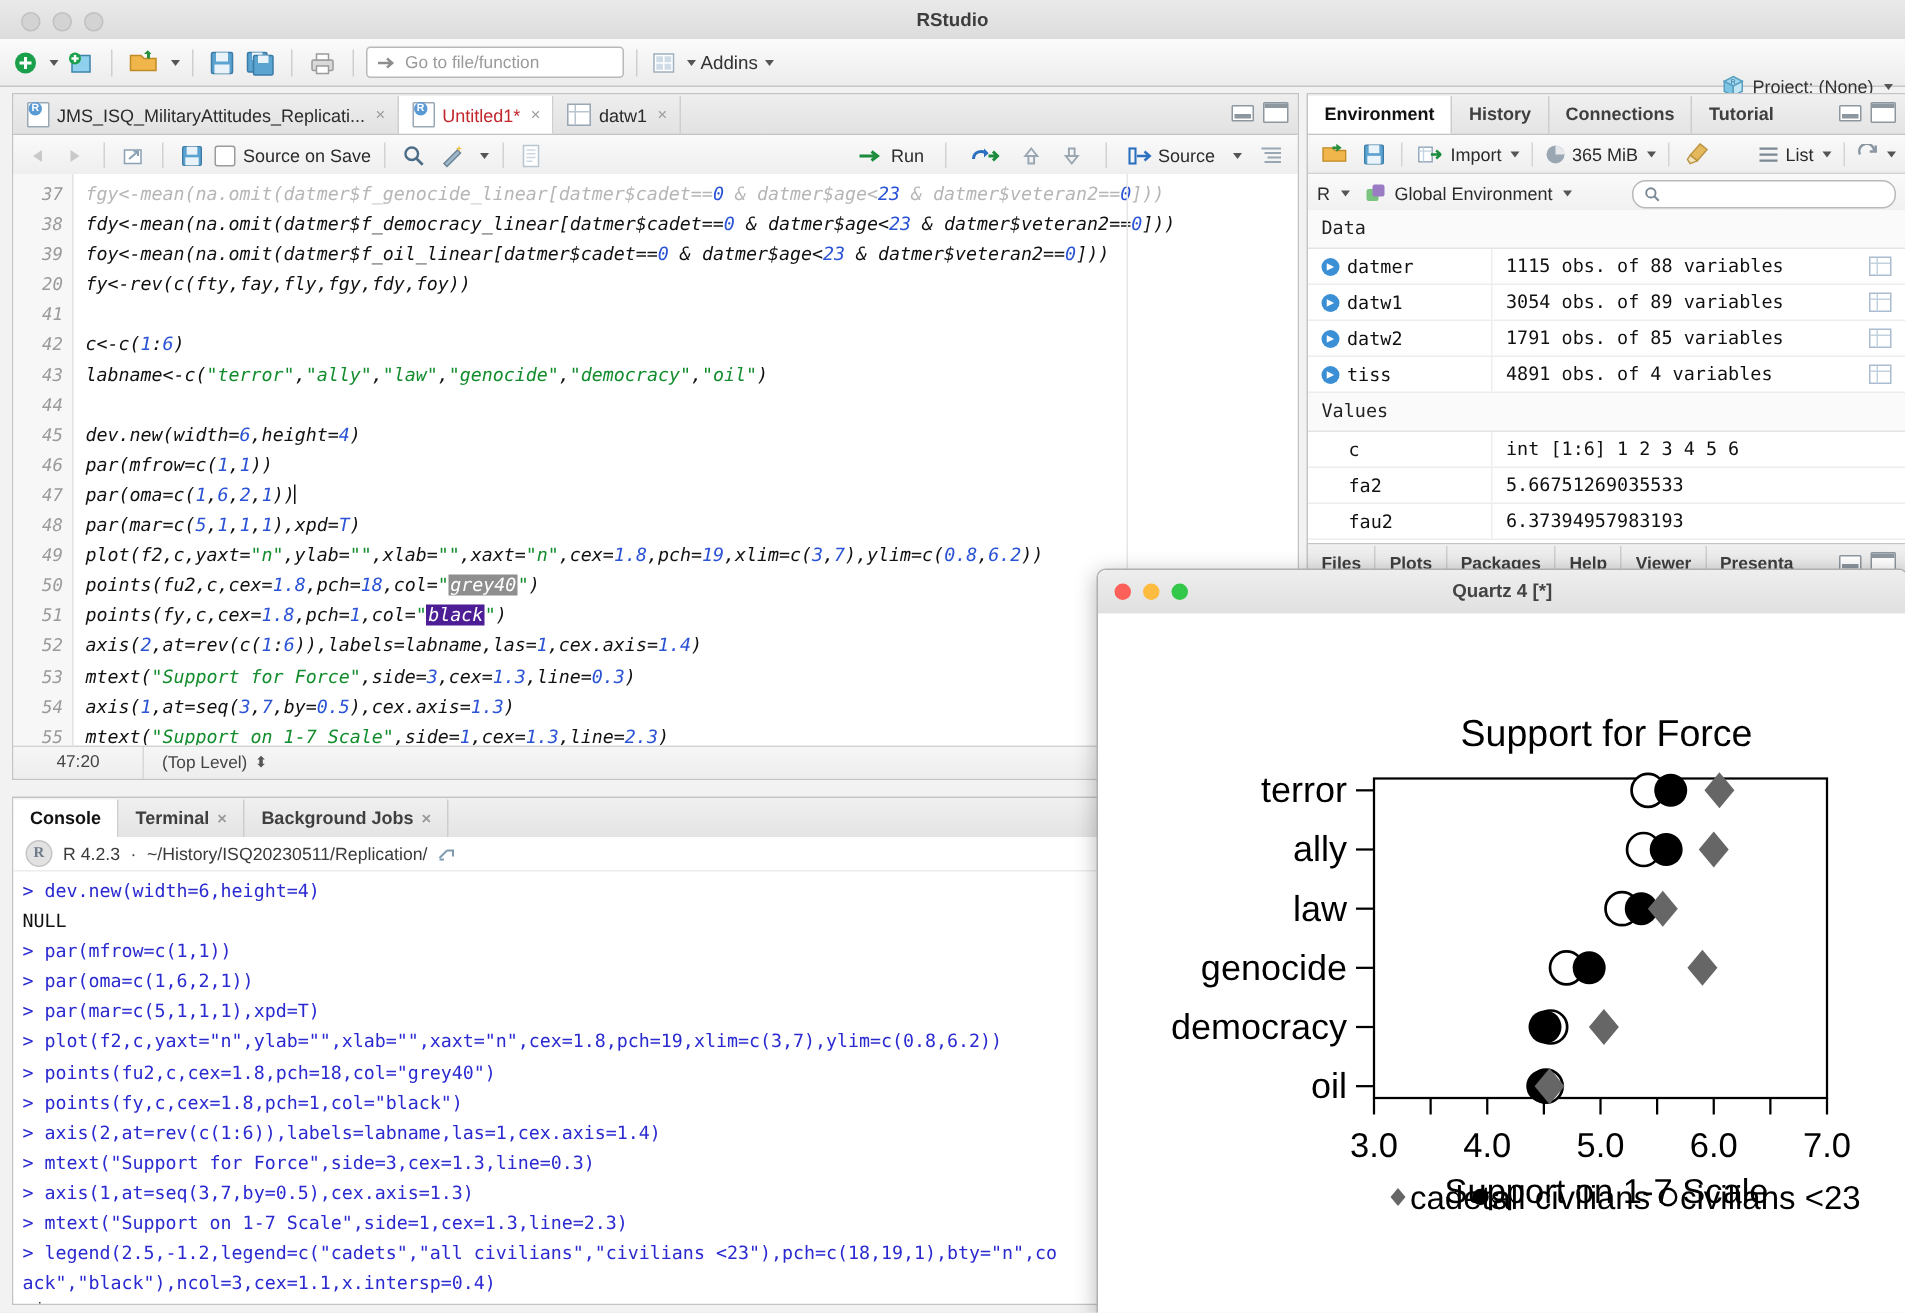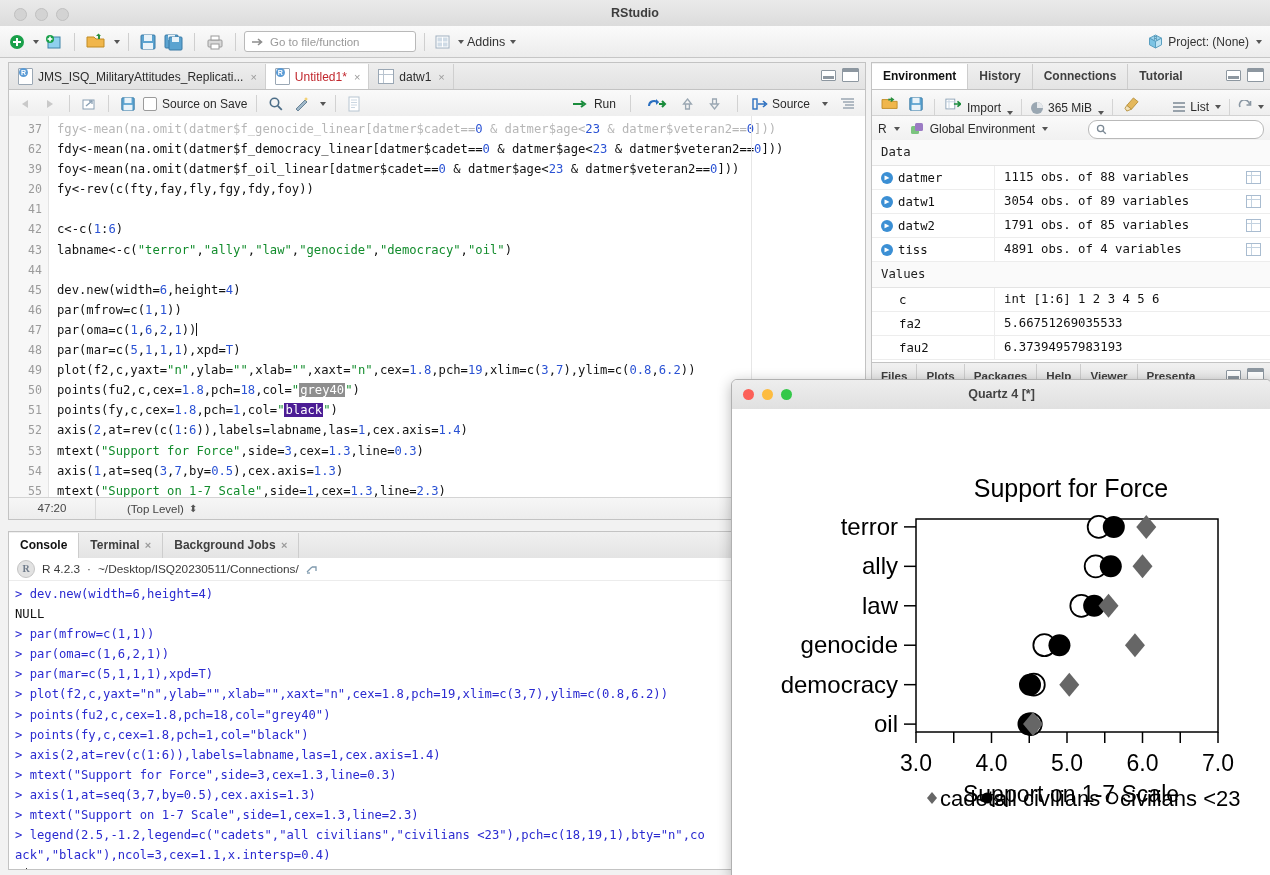--- a/index.html
+++ b/index.html
@@ -38,21 +38,21 @@
     width:0;height:0;border-left:3.5px solid transparent;border-right:3.5px solid transparent;
     border-top:4px solid #555;margin-left:2px;
   }
   .gofile{
     display:flex;align-items:center;gap:6px;width:158px;height:19px;
     background:#fff;border:1px solid #b9b9b9;border-radius:3px;padding:0 6px;
     font-size:11.5px;color:#9a9a9a;
   }
   .addins{font-size:12.5px;color:#333;display:flex;align-items:center;gap:3px;}
   .project{
-    position:absolute;right:8px;top:0;height:31px;display:flex;align-items:center;gap:5px;
+    position:absolute;right:8px;top:16px;height:31px;display:flex;align-items:center;gap:5px;
     font-size:12px;color:#333;
   }
 
   
   .pane{position:absolute;background:#fff;border:1px solid #c3c3c3;}
   .pane-tabs{
     height:26px;background:linear-gradient(#f0f0f0,#e4e4e4);
     border-bottom:1px solid #c3c3c3;display:flex;align-items:flex-end;position:relative;
   }
   .ptab{
@@ -100,41 +100,41 @@
     display:flex;align-items:center;padding:0 6px;gap:5px;position:relative;
   }
   .stb-sep{width:1px;height:17px;background:#d2d2d2;margin:0 4px;}
   .sos{display:flex;align-items:center;gap:5px;font-size:12px;color:#2b2b2b;}
   .chk{width:12px;height:12px;border:1px solid #9b9b9b;background:#fff;border-radius:2px;}
   .runbtn{display:flex;align-items:center;gap:4px;font-size:12px;color:#2b2b2b;}
   .srcbtn{display:flex;align-items:center;gap:4px;font-size:12px;color:#2b2b2b;}
 
   .editor{
     position:absolute;left:0;right:0;top:53px;bottom:22px;background:#fff;overflow:hidden;
-    font-family:"DejaVu Sans Mono","Liberation Mono",monospace;font-size:12.2px;
+    font-family:"DejaVu Sans Mono","Liberation Mono",monospace;font-size:12.2px;font-style:italic;
   }
   .gutter{
     position:absolute;left:0;top:0;bottom:0;width:40px;background:#f7f7f7;
     border-right:1px solid #e3e3e3;text-align:right;padding-top:3px;box-sizing:border-box;
   }
   .gutter div{height:20.1px;line-height:20.1px;padding-right:6px;color:#9b9b9b;font-size:11.6px;}
   .codearea{position:absolute;left:41px;top:0;right:0;bottom:0;padding-top:3px;overflow:hidden;white-space:pre;}
   .codearea .ln{height:20.1px;line-height:20.1px;padding-left:7px;color:#111;}
   .ln.clipped{color:#b6b6b6;}
   .k-num{color:#2a52d4;}
   .k-str{color:#128c2c;}
   .k-kw{color:#2a52d4;}
   .hl-grey{background:#8e8e8e;color:#fff;padding:0 1px;}
   .hl-black{background:#4c1d95;color:#fff;padding:0 1px;}
   .caretbar{display:inline-block;width:1px;height:13px;background:#111;vertical-align:-2px;}
   .marginline{position:absolute;left:742px;top:0;bottom:0;width:1px;background:#e6e6e6;}
   .src-status{
     position:absolute;left:0;right:0;bottom:0;height:21px;
     background:linear-gradient(#f6f6f6,#ededed);border-top:1px solid #d4d4d4;
-    display:flex;align-items:center;font-size:11.5px;color:#444;gap:19px;
+    display:flex;align-items:center;font-size:11.5px;color:#444;
   }
   .src-status .pos{width:86px;text-align:center;border-right:1px solid #d8d8d8;height:21px;line-height:21px;}
   .src-status .scope{padding-left:12px;display:flex;align-items:center;gap:5px;}
   .updown{font-size:10px;line-height:9px;color:#555;}
 
   
   #console-pane{left:8px;top:531px;width:856px;height:337px;}
   .console-body{
     position:absolute;left:0;right:0;top:26px;bottom:0;background:#fff;overflow:hidden;
   }
@@ -152,21 +152,21 @@
     font-size:12.2px;line-height:20.1px;white-space:pre-wrap;word-break:break-all;
   }
   .cin{color:#2a2ad0;}
   .cout{color:#111;}
   .cursor{display:inline-block;width:1px;height:13px;background:#333;vertical-align:-2px;margin-left:4px;}
 
   
   #env-pane{left:871px;top:62px;width:398px;height:307px;}
   .env-toolbar{
     height:25px;background:linear-gradient(#fafafa,#eeeeee);border-bottom:1px solid #d2d2d2;
-    display:flex;align-items:flex-end;padding:0 6px;gap:4px;font-size:12px;color:#2b2b2b;
+    display:flex;align-items:center;padding:0 6px;gap:4px;font-size:12px;color:#2b2b2b;
   }
   .env-toolbar .sep{width:1px;height:16px;background:#d4d4d4;margin:0 4px;}
   .env-scope{
     height:26px;background:linear-gradient(#fafafa,#f0f0f0);border-bottom:1px solid #d2d2d2;
     display:flex;align-items:center;padding:0 6px;gap:5px;font-size:12px;color:#2b2b2b;
   }
   .env-search{
     margin-left:auto;width:160px;height:17px;background:#fff;border:1px solid #b9b9b9;border-radius:9px;
     display:flex;align-items:center;padding:0 7px;gap:4px;
   }
@@ -437,21 +437,21 @@
           <svg width="15" height="13" viewBox="0 0 15 13">
               <path d="M1 2h13M3 5h11M5 8h9M3 11h11" stroke="#9aa7b2" stroke-width="1.4"></path>
             </svg>
         </span>
       </div>
     </div>
 
     <div class="editor">
       <div class="gutter" id="gutter">
           <div>37</div>
-          <div>62</div>
+          <div>38</div>
           <div>39</div>
           <div>20</div>
           <div>41</div>
           <div>42</div>
           <div>43</div>
           <div>44</div>
           <div>45</div>
           <div>46</div>
           <div>47</div>
           <div>48</div>
@@ -486,21 +486,21 @@
       <div class="ptab">
         <span>Background Jobs</span>
         <span class="tabx"> ×</span>
       </div>
     </div>
     <div class="console-body">
       <div class="console-path">
         <span class="rlogo">R</span>
         <span>R 4.2.3</span>
         <span>·</span>
-        <span>~/Desktop/ISQ20230511/Connections/</span>
+        <span>~/History/ISQ20230511/Replication/</span>
         <svg width="13" height="11" viewBox="0 0 13 11">
             <path d="M1 8l5-5M6 3h4v4" stroke="#7f99ad" stroke-width="1.3" fill="none"></path>
             <path d="M1 9h3" stroke="#7f99ad" stroke-width="1.3"></path>
           </svg>
       </div>
       <div class="console-out" id="console-out"><div class="cin">&gt; dev.new(width=6,height=4)</div><div class="cout">NULL</div><div class="cin">&gt; par(mfrow=c(1,1))</div><div class="cin">&gt; par(oma=c(1,6,2,1))</div><div class="cin">&gt; par(mar=c(5,1,1,1),xpd=T)</div><div class="cin">&gt; plot(f2,c,yaxt="n",ylab="",xlab="",xaxt="n",cex=1.8,pch=19,xlim=c(3,7),ylim=c(0.8,6.2))</div><div class="cin">&gt; points(fu2,c,cex=1.8,pch=18,col="grey40")</div><div class="cin">&gt; points(fy,c,cex=1.8,pch=1,col="black")</div><div class="cin">&gt; axis(2,at=rev(c(1:6)),labels=labname,las=1,cex.axis=1.4)</div><div class="cin">&gt; mtext("Support for Force",side=3,cex=1.3,line=0.3)</div><div class="cin">&gt; axis(1,at=seq(3,7,by=0.5),cex.axis=1.3)</div><div class="cin">&gt; mtext("Support on 1-7 Scale",side=1,cex=1.3,line=2.3)</div><div class="cin">&gt; legend(2.5,-1.2,legend=c("cadets","all civilians","civilians &lt;23"),pch=c(18,19,1),bty="n",co</div><div class="cin">ack","black"),ncol=3,cex=1.1,x.intersp=0.4)</div><div><span class="cin">&gt;</span><span class="cursor"></span></div></div>
     </div>
   </div>
 
   <div class="pane" id="env-pane">

